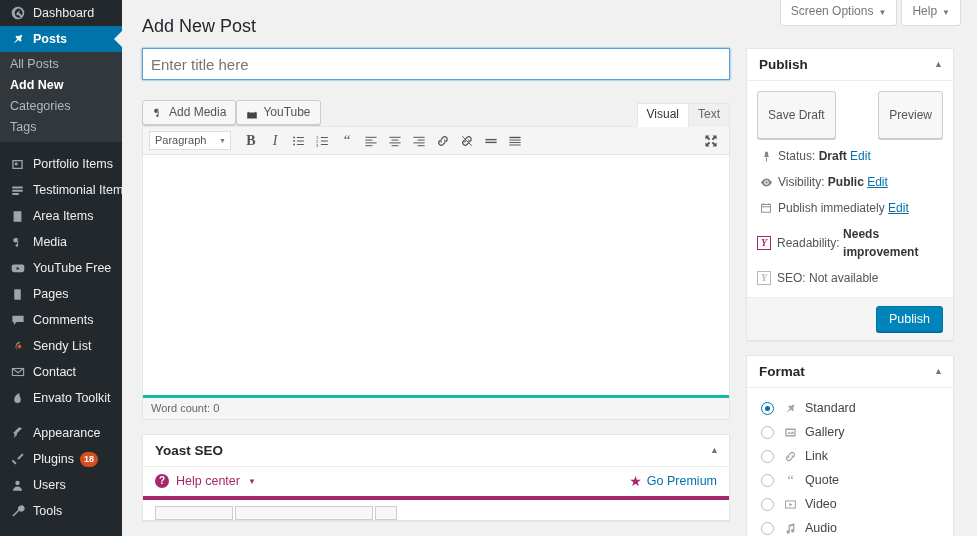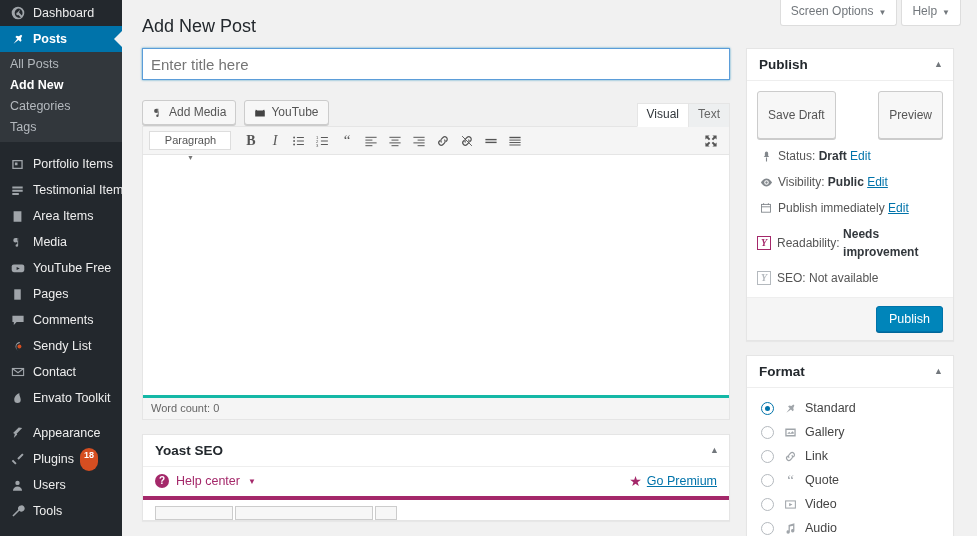--- a/index.html
+++ b/index.html
@@ -46,21 +46,21 @@
   .submenu .sub-item {
     display:block; padding:1px 0 1px 10px;
     font-size:12.5px; color:#b4b9be; line-height:19px;
     white-space:nowrap;
   }
   .submenu .sub-item.current { color:#fff; font-weight:bold; }
   .menu-gap { height:9px; }
   .badge {
     display:inline-block; background:#d54e21; color:#fff;
     font-size:9px; font-weight:bold; line-height:15px;
-    min-width:17px; height:23px; text-align:center;
+    min-width:17px; height:15px; text-align:center;
     border-radius:9px; margin-left:6px; padding:0 4px;
   }
   .icon-red { color:#e04a43; }
   .icon-blue { color:#3b6bb5; }
 
   
   .content { flex:1; position:relative; overflow:hidden; background:#f1f1f1; }
 
   .screen-meta {
     position:absolute; top:0; right:16px;
@@ -101,21 +101,21 @@
     border:1px solid #ccc;
     border-radius:3px;
     color:#555; font-size:12px;
     padding:3px 9px; line-height:17px;
     display:inline-flex; align-items:center;
     white-space:nowrap;
     box-shadow:0 1px 0 #ccc;
     font-family:"Liberation Sans", sans-serif;
   }
   .btn .bico { margin-right:5px; display:inline-flex; }
-  .btn + .btn { margin-left:8px; }
+  .btn + .btn { margin-left:0;align-items:flex-end; }
 
   .ed-tabs {
     position:absolute; right:0; bottom:-1px;
     display:flex;
   }
   .ed-tab {
     border:1px solid #e5e5e5; border-bottom:none;
     background:#edeff0; color:#666;
     font-size:12px; padding:3px 9px 4px 9px;
     margin-left:-1px; line-height:15px;
@@ -128,21 +128,21 @@
   .ed-toolbar {
     height:28px; border-bottom:1px solid #e5e5e5;
     background:#f5f5f5;
     display:flex; align-items:center; padding:0 4px;
     position:relative;
   }
   .tb-sel {
     width:82px; height:19px; background:#fff;
     border:1px solid #ddd; font-size:11px; color:#555;
     display:flex; align-items:center; justify-content:space-between;
-    padding:0 4px 0 5px; margin:0 8px 0 2px; line-height:17px;flex-direction:column;
+    padding:0 4px 0 5px; margin:0 8px 0 2px; line-height:17px;
   }
   .tb-sel .caret { font-size:7px; color:#777; }
   .tb-btn {
     width:20px; height:20px; margin:0 2px;
     display:inline-flex; align-items:center; justify-content:center;
     color:#555; font-size:13px;
   }
   .tb-btn svg { display:block; }
   .tb-right { position:absolute; right:6px; top:4px; }
 
@@ -237,21 +237,21 @@
   .help-center { display:flex; align-items:center; font-size:12.5px; color:#a4286a; }
   .help-dot {
     width:14px; height:14px; border-radius:50%;
     background:#a4286a; color:#fff; font-size:10px; font-weight:bold;
     display:inline-flex; align-items:center; justify-content:center;
     margin-right:7px; line-height:14px;
   }
   .help-caret { font-size:8px; margin-left:8px; color:#a4286a; }
   .go-prem { display:flex; align-items:center; }
   .star { color:#a4286a; font-size:14px; margin-right:5px; line-height:14px; }
-  .go-prem a { color:#0073aa; text-decoration:underline; font-size:12.5px; }
+  .go-prem a { color:#0073aa; font-size:12.5px; }
 
   .yoast-tabs { display:flex; padding:6px 12px 0 12px; align-items:flex-end; }
   .ytab {
     border:1px solid #ccc; background:#f7f7f7; height:14px;
     margin-right:2px;
   }
 </style>
 </head>
 <body>
 

